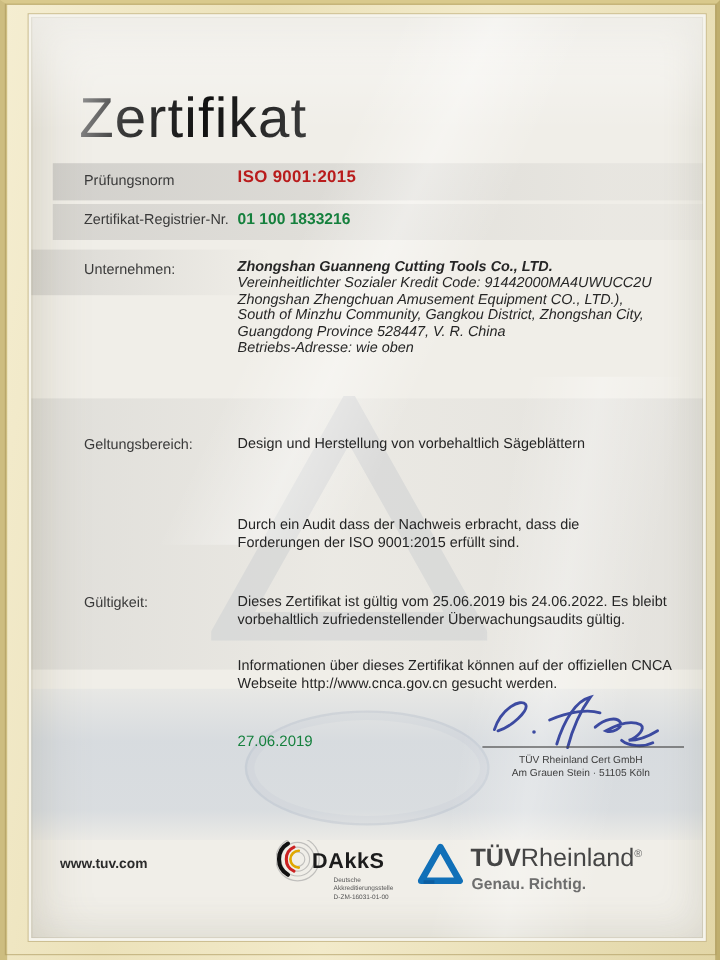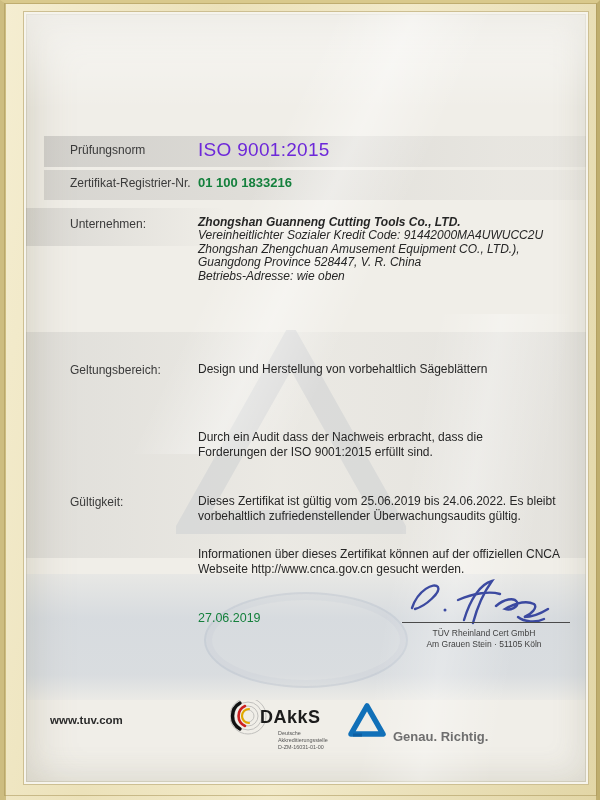--- a/index.html
+++ b/index.html
@@ -44,21 +44,21 @@
 
   .wm-triangle{position:absolute;left:150px;top:316px;opacity:.62;}
   .wm-seal{position:absolute;left:178px;top:578px;width:200px;height:92px;border-radius:50%;
     border:2px solid rgba(140,155,180,.20);box-shadow:inset 0 0 0 6px rgba(150,162,185,.08);}
 
   .t{position:absolute;color:#2f2f2f;}
   .title{left:40px;top:56px;font-size:47px;letter-spacing:1px;color:#2c2c2c;
     background:linear-gradient(105deg,#9a9a9a 0%,#3a3a3a 22%,#111 55%,#3d3d3d 100%);
     -webkit-background-clip:text;background-clip:text;-webkit-text-fill-color:transparent;}
   .lbl{font-size:12px;color:#3a3a3a;}
-  .val-big{font-size:19px;font-weight:normal;color:#6d28d9;letter-spacing:.3px;}
+  .val-big{font-size:14px;font-weight:bold;color:#b91c1c;letter-spacing:.3px;}
   .val-bold{font-size:13px;font-weight:bold;color:#15803d;}
   .body-txt{font-size:12px;line-height:15px;color:#262626;}
   .co-line{font-size:12px;line-height:13.4px;white-space:nowrap;color:#262626;font-style:italic;}
   .co-name{font-weight:bold;}
 
   .sig-line{position:absolute;left:376px;top:608px;width:168px;height:1px;background:#4a4a4a;}
   .sig-org{position:absolute;left:368px;top:614px;width:180px;text-align:center;
     font-size:8.5px;line-height:10.5px;color:#3f3f3f;}
 
   
@@ -93,32 +93,34 @@
     <div class="ov band-blue"></div>
 
     <svg class="wm-triangle" width="230" height="204" viewBox="0 0 230 204">
       <path d="M115 16 L214 192 L16 192 Z" fill="none" stroke="#d2d4d5" stroke-width="24" stroke-linejoin="miter"></path>
     </svg>
     <div class="wm-seal"></div>
 
     <div class="ov glare1"></div>
     <div class="ov glare2"></div>
 
+    <div class="t title">Zertifikat</div>
 
     <div class="t lbl" style="left:44px;top:129px">Prüfungsnorm</div>
     <div class="t val-big" style="left:172px;top:125px">ISO 9001:2015</div>
 
     <div class="t lbl" style="left:44px;top:162px">Zertifikat-Registrier-Nr.</div>
     <div class="t val-bold" style="left:172px;top:161px">01 100 1833216</div>
 
     <div class="t lbl" style="left:44px;top:203px">Unternehmen:</div>
     <div class="t" style="left:172px;top:202px">
       <div class="co-line co-name">Zhongshan Guanneng Cutting Tools Co., LTD.</div>
       <div class="co-line">Vereinheitlichter Sozialer Kredit Code: 91442000MA4UWUCC2U</div>
       <div class="co-line">Zhongshan Zhengchuan Amusement Equipment CO., LTD.),</div>
+      <div class="co-line">South of Minzhu Community, Gangkou District, Zhongshan City,</div>
       <div class="co-line">Guangdong Province 528447, V. R. China</div>
       <div class="co-line">Betriebs-Adresse: wie oben</div>
     </div>
 
     <div class="t lbl" style="left:44px;top:349px">Geltungsbereich:</div>
     <div class="t body-txt" style="left:172px;top:348px;width:372px">Design und Herstellung von vorbehaltlich Sägeblättern</div>
 
     <div class="t body-txt" style="left:172px;top:416px;width:346px">Durch ein Audit dass der Nachweis erbracht, dass die Forderungen der ISO 9001:2015 erfüllt sind.</div>
 
     <div class="t lbl" style="left:44px;top:481px">Gültigkeit:</div>
@@ -162,16 +164,17 @@
       <text x="30" y="23" font-size="18" font-weight="600" fill="#1c1c1c" letter-spacing="0.5">DAkkS</text>
       <text x="48" y="35" font-size="5.4" fill="#555">Deutsche</text>
       <text x="48" y="42" font-size="5.4" fill="#555">Akkreditierungsstelle</text>
       <text x="48" y="49" font-size="5.4" fill="#555">D-ZM-16031-01-00</text>
     </svg>
 
     <svg class="tuv-tri" width="40" height="38" viewBox="0 0 40 38">
       <path d="M20 5 L36 33 L4 33 Z" fill="none" stroke="#1170b8" stroke-width="5.5" stroke-linejoin="round"></path>
       <path d="M6 34 L15 34" stroke="#0c5ea2" stroke-width="3"></path>
     </svg>
+    <div class="tuv-brand"><span class="b">TÜV</span><span>Rheinland</span><sup>®</sup></div>
     <div class="tuv-slogan">Genau. Richtig.</div>
 
   </div>
 </div>
 
 </body></html>

